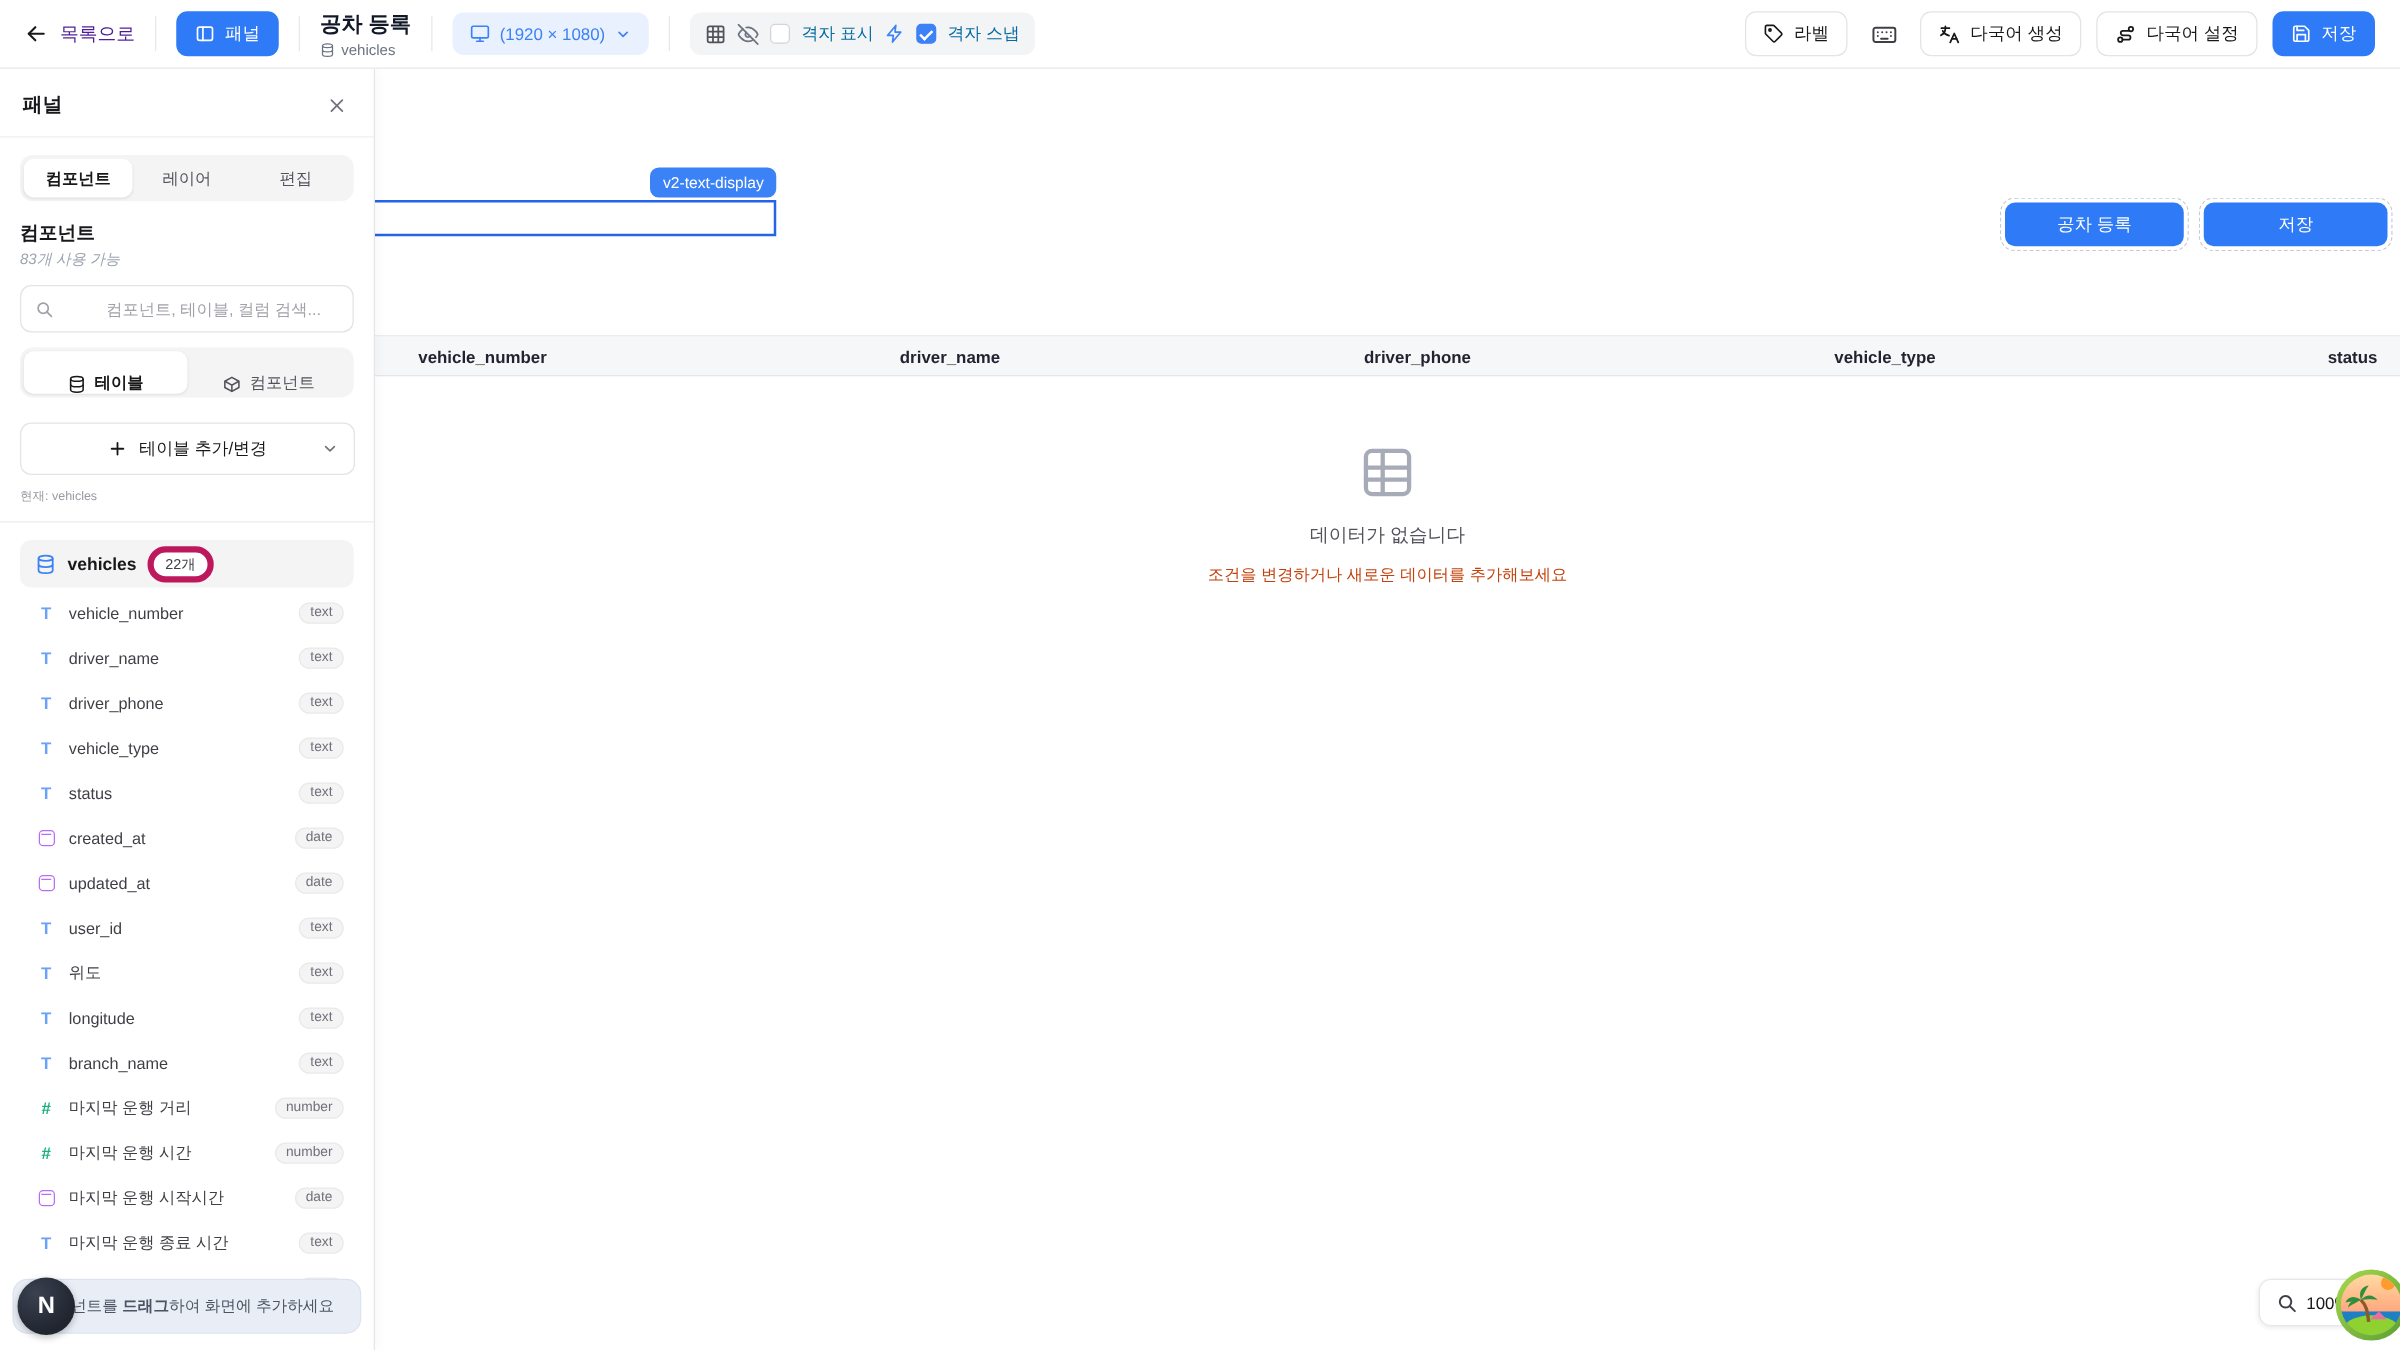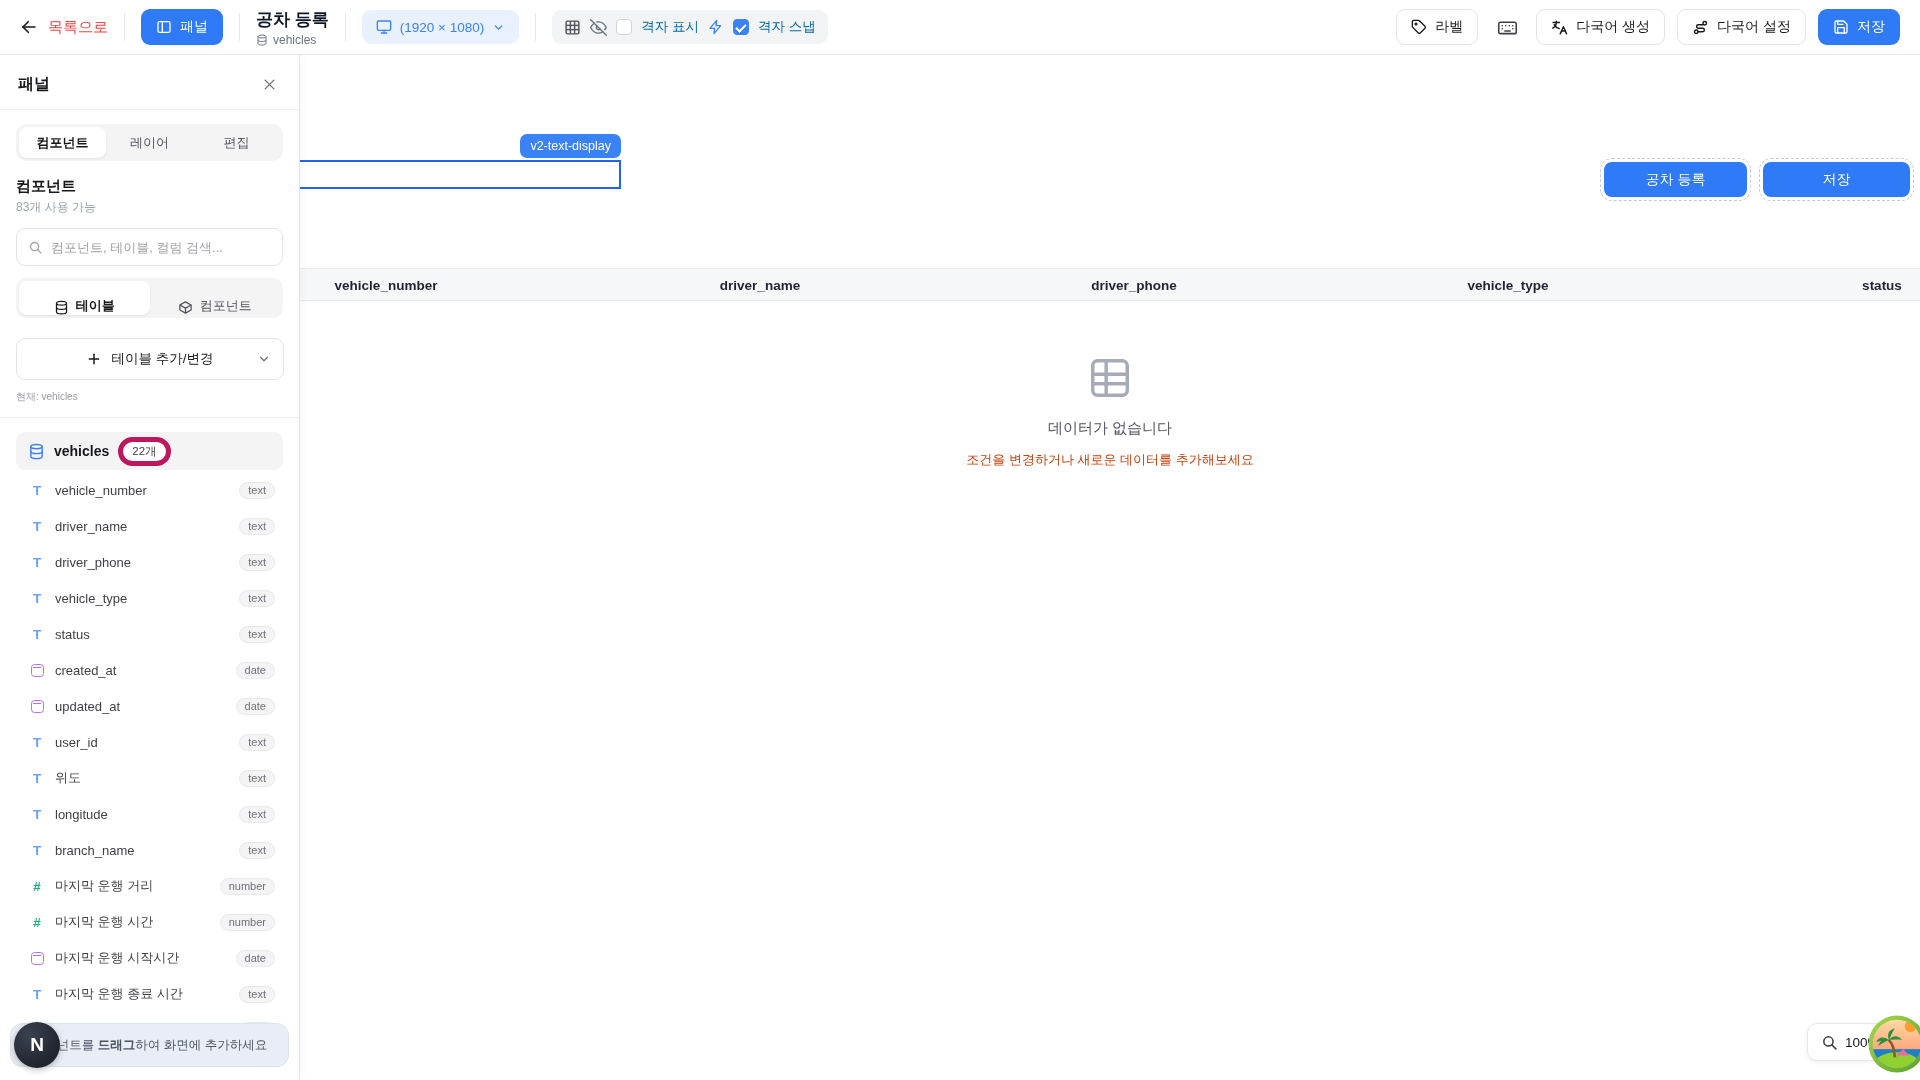--- a/index.html
+++ b/index.html
@@ -6,21 +6,21 @@
   html,body { width:1920px; height:1080px; overflow:hidden; }
   body { font-family:"Liberation Sans","DejaVu Sans",sans-serif; background:#fff; color:#18181b; position:relative; }
   svg { display:block; }
   button { font-family:inherit; cursor:pointer; background:none; border:none; }
 
   
   .toolbar { position:absolute; top:0; left:0; right:0; height:55px; background:#fff; border-bottom:1px solid #e7e7ea; display:flex; align-items:center; padding:0 20px; z-index:40; }
   .tb-left { display:flex; align-items:center; gap:16px; }
   .tb-right { margin-left:auto; display:flex; align-items:center; gap:12px; }
   .vdiv { width:1px; height:28px; background:#e8e8ec; }
-  .back-btn { display:flex; align-items:center; gap:10px; font-size:15px; font-weight:500; color:#ef4444; }
+  .back-btn { display:flex; align-items:center; gap:10px; font-size:15px; font-weight:500; color:#4c1d95; }
   .btn-primary { display:inline-flex; align-items:center; gap:8px; background:#2f7af7; color:#fff; border-radius:9px; height:36px; padding:0 15px; font-size:14px; font-weight:500; }
   .title-block { display:flex; flex-direction:column; justify-content:center; gap:2px; }
   .page-title { font-size:17px; font-weight:700; color:#111827; }
   .page-sub { display:flex; align-items:center; gap:5px; font-size:12px; color:#6b7280; }
   .res-pill { display:inline-flex; align-items:center; gap:8px; background:#e9f1fe; color:#3b82f6; border-radius:9px; height:34px; padding:0 14px; font-size:13.5px; font-weight:500; }
   .grid-group { display:flex; align-items:center; gap:9px; background:#f3f4f6; border-radius:9px; height:34px; padding:0 12px; font-size:13.5px; color:#0369a1; }
   .checkbox { width:16px; height:16px; border-radius:4px; border:1.5px solid #d4d4d8; background:#fff; position:relative; flex:none; }
   .checkbox.checked { background:#3b82f6; border-color:#3b82f6; }
   .checkbox.checked::after { content:""; position:absolute; left:4.5px; top:1.5px; width:4px; height:8px; border:solid #fff; border-width:0 2px 2px 0; transform:rotate(45deg); }
   .btn-outline { display:inline-flex; align-items:center; gap:8px; background:#fff; border:1px solid #e4e4e7; border-radius:9px; height:36px; padding:0 14px; font-size:14px; font-weight:500; color:#18181b; }
@@ -28,23 +28,23 @@
 
   
   .panel { position:absolute; top:55px; left:0; bottom:0; width:300px; background:#fff; border-right:1px solid #e5e5e9; z-index:30; box-shadow:2px 0 8px rgba(0,0,0,.03); }
   .panel-head { display:flex; align-items:center; justify-content:space-between; padding:17px 18px 13px; border-bottom:1px solid #efeff2; }
   .panel-title { font-size:16px; font-weight:700; }
   .close-btn { color:#71717a; font-size:19px; line-height:1; width:24px; height:24px; display:flex; align-items:center; justify-content:center; }
   .tabs { display:flex; background:#f4f4f5; border-radius:10px; padding:3px; margin:14px 16px 0; }
   .tab { flex:1; height:31px; border-radius:8px; font-size:13px; color:#52525b; display:flex; align-items:center; justify-content:center; }
   .tab.active { background:#fff; color:#18181b; font-weight:600; box-shadow:0 1px 2px rgba(0,0,0,.08); }
   .sec-title { margin:16px 16px 0; font-size:15px; font-weight:700; }
-  .sec-count { margin:3px 16px 0; font-size:12px; color:#9ca3af; }
+  .sec-count { margin:3px 16px 0; font-size:12px; color:#9ca3af;font-style:italic; }
   .search-box { margin:12px 16px 0; height:38px; border:1px solid #e4e4e7; border-radius:9px; display:flex; align-items:center; gap:8px; padding:0 11px; color:#9ca3af; }
-  .search-box input { border:none; outline:none; flex:1; font-size:13px; font-family:inherit; color:#18181b; }
+  .search-box input { border:none; outline:none; flex:1; font-size:13px; font-family:inherit; color:#18181b;margin-left:34px; }
   .search-box input::placeholder { color:#a1a1aa; }
   .toggle { display:flex; background:#f4f4f5; border-radius:10px; padding:3px; margin:12px 16px 0; }
   .toggle-btn { flex:1; height:34px; border-radius:8px; font-size:13px; color:#52525b; display:flex; align-items:flex-end; justify-content:center; gap:7px; }
   .toggle-btn.active { background:#fff; color:#18181b; font-weight:600; box-shadow:0 1px 2px rgba(0,0,0,.08); }
   .add-table-btn { position:relative; margin:20px 16px 0; width:268px; height:42px; border:1px solid #e4e4e7; border-radius:9px; display:flex; align-items:center; justify-content:center; gap:9px; font-size:13.5px; font-weight:500; color:#18181b; background:#fff; }
   .add-table-btn .chev { position:absolute; right:12px; top:13px; }
   .current-table { margin:10px 16px 0; font-size:10px; color:#9a9aa3; }
   .panel-divider { margin:13px 0 0; border:none; border-top:1px solid #ececef; }
   .table-row { margin:14px 16px 0; height:38px; background:#f4f4f5; border-radius:9px; display:flex; align-items:center; gap:9px; padding:0 12px; }
   .table-row .tname { font-size:14px; font-weight:700; color:#18181b; }

